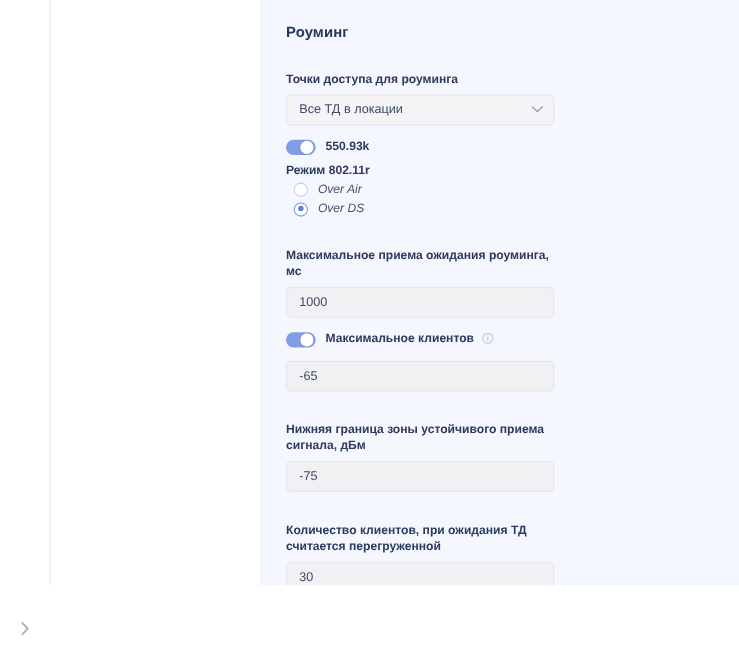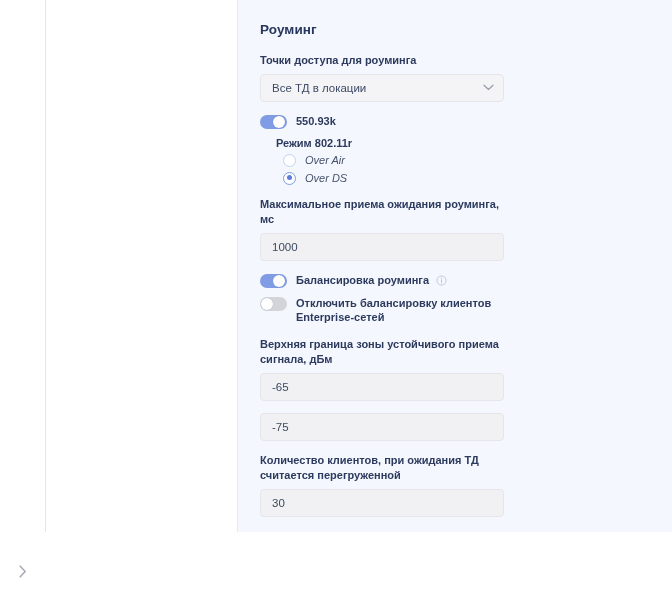--- a/index.html
+++ b/index.html
@@ -79,20 +79,21 @@
     margin: 0 0 16px 0;
   }
 
   .field-label {
     font-size: 11px;
     font-weight: bold;
     color: #2c3a5e;
     line-height: 1.35;
     margin-bottom: 6px;
     max-width: 244px;
+    margin-top: 28px;
   }
 
   .control-input,
   .control-select {
     box-sizing: border-box;
     width: 244px;
     height: 28px;
     background: #f1f1f3;
     border: 1px solid #e6e6ea;
     border-radius: 4px;
@@ -163,21 +164,21 @@
   .info-icon {
     display: inline-flex;
     vertical-align: -2px;
     margin-left: 4px;
     width: 11px;
     height: 11px;
     cursor: pointer;
   }
 
   
-  .radio-group { margin: 2px 0 12px 16px; }
+  .radio-group { margin: 2px 0 12px 0; }
   .radio-row {
     display: flex;
     align-items: center;
     margin-bottom: 5px;
     cursor: pointer;
     font-style: italic;
   }
   .radio {
     position: relative;
     width: 13px;
@@ -271,46 +272,40 @@
         <div class="control-input">
           <span>1000</span>
         </div>
       </div>
 
       <div class="toggle-row">
         <div class="toggle">
           <div class="knob"></div>
         </div>
         <div class="toggle-label">
-          <span>Балансировка роуминга</span>
+          <span>Максимальное клиентов</span>
           <span class="info-icon">
             <svg width="11" height="11" viewBox="0 0 12 12" fill="none" aria-hidden="true">
               <circle cx="6" cy="6" r="5" stroke="#b9c4dd" stroke-width="1"></circle>
               <path d="M6 3.4 L6 3.5" stroke="#b9c4dd" stroke-width="1.2" stroke-linecap="round"></path>
               <path d="M6 5.2 L6 8.4" stroke="#b9c4dd" stroke-width="1.1" stroke-linecap="round"></path>
             </svg>
           </span>
         </div>
       </div>
 
-      <div class="toggle-row">
-        <div class="toggle off">
-          <div class="knob"></div>
-        </div>
-        <div class="toggle-label wrap">Отключить балансировку клиентов Enterprise-сетей</div>
-      </div>
 
       <div class="field-block" style="margin-top:12px">
-        <div class="field-label">Верхняя граница зоны устойчивого приема сигнала, дБм</div>
         <div class="control-input">
           <span>-65</span>
         </div>
       </div>
 
       <div class="field-block">
+        <div class="field-label">Нижняя граница зоны устойчивого приема сигнала, дБм</div>
         <div class="control-input">
           <span>-75</span>
         </div>
       </div>
 
       <div class="field-block">
         <div class="field-label">Количество клиентов, при ожидания ТД считается перегруженной</div>
         <div class="control-input">
           <span>30</span>
         </div>

